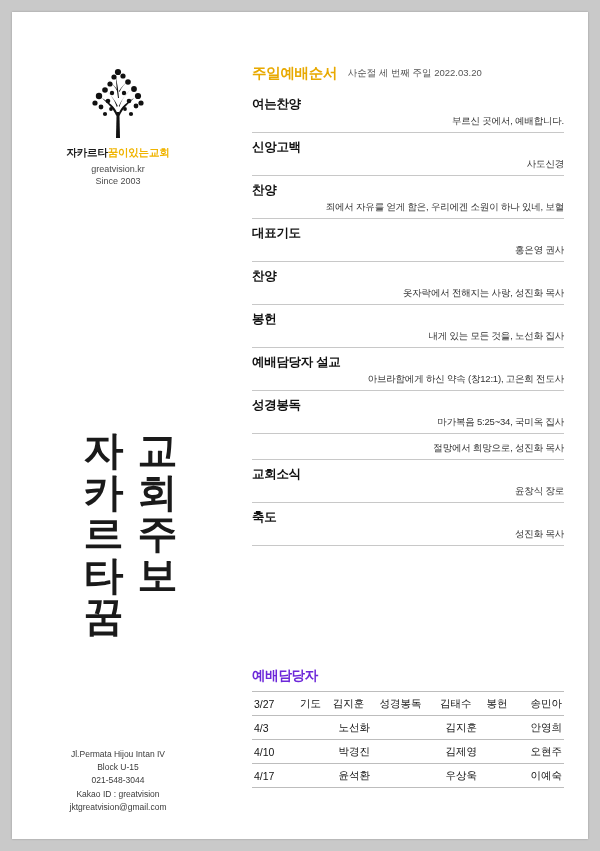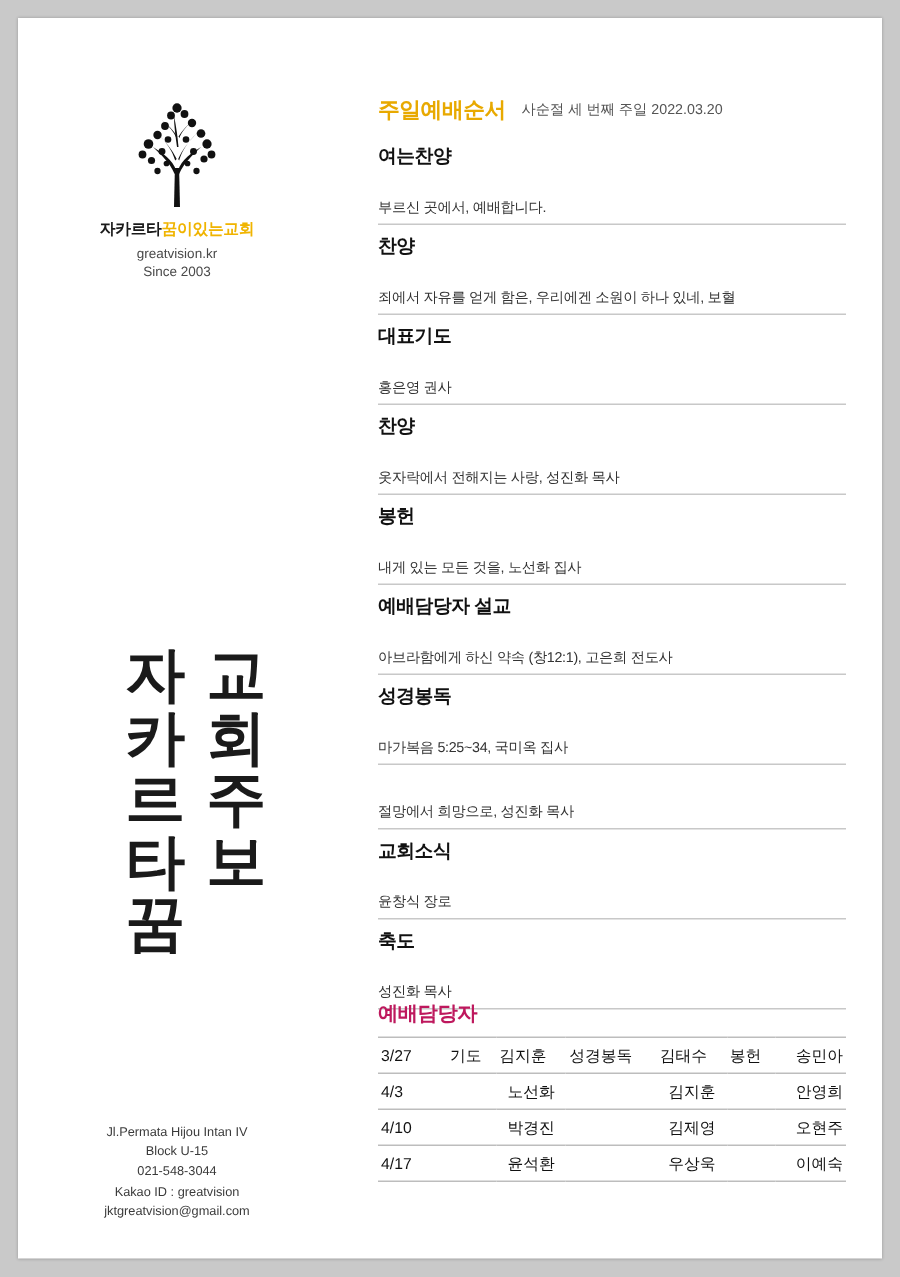--- a/index.html
+++ b/index.html
@@ -137,37 +137,38 @@
     padding: 6px 0 4px 0;
   }
   .item:first-child { padding-top: 4px; }
   .item-title {
     font-size: 12.5px;
     font-weight: bold;
     color: #111;
     letter-spacing: -0.3px;
   }
   .item-detail {
-    margin-top: 19px;
+    margin-top: 2px;
     font-size: 9.5px;
     color: #333;
     letter-spacing: -0.2px;
+    text-align: right;
   }
 
   
   .duty {
     position: absolute;
     left: 28px;
     top: 655px;
     width: 312px;
   }
   .duty-title {
     font-size: 13.5px;
     font-weight: bold;
-    color: #be185d;
+    color: #6d28d9;
     letter-spacing: -0.3px;
     margin-bottom: 6px;
   }
   table.duty-table {
     border-collapse: collapse;
     width: 312px;
     font-size: 10.5px;
     color: #111;
   }
   table.duty-table td {
@@ -271,20 +272,24 @@
       <span class="order-title">주일예배순서</span>
       <span class="order-sub">사순절 세 번째 주일 2022.03.20</span>
     </div>
 
     <div class="order-list">
       <div class="item">
         <div class="item-title">여는찬양</div>
         <div class="item-detail">부르신 곳에서,  예배합니다.</div>
       </div>
       <div class="item">
+        <div class="item-title">신앙고백</div>
+        <div class="item-detail">사도신경</div>
+      </div>
+      <div class="item">
         <div class="item-title">찬양</div>
         <div class="item-detail">죄에서 자유를 얻게 함은,  우리에겐 소원이 하나 있네,  보혈</div>
       </div>
       <div class="item">
         <div class="item-title">대표기도</div>
         <div class="item-detail">홍은영 권사</div>
       </div>
       <div class="item">
         <div class="item-title">찬양</div>
         <div class="item-detail">옷자락에서 전해지는 사랑,  성진화 목사</div>

